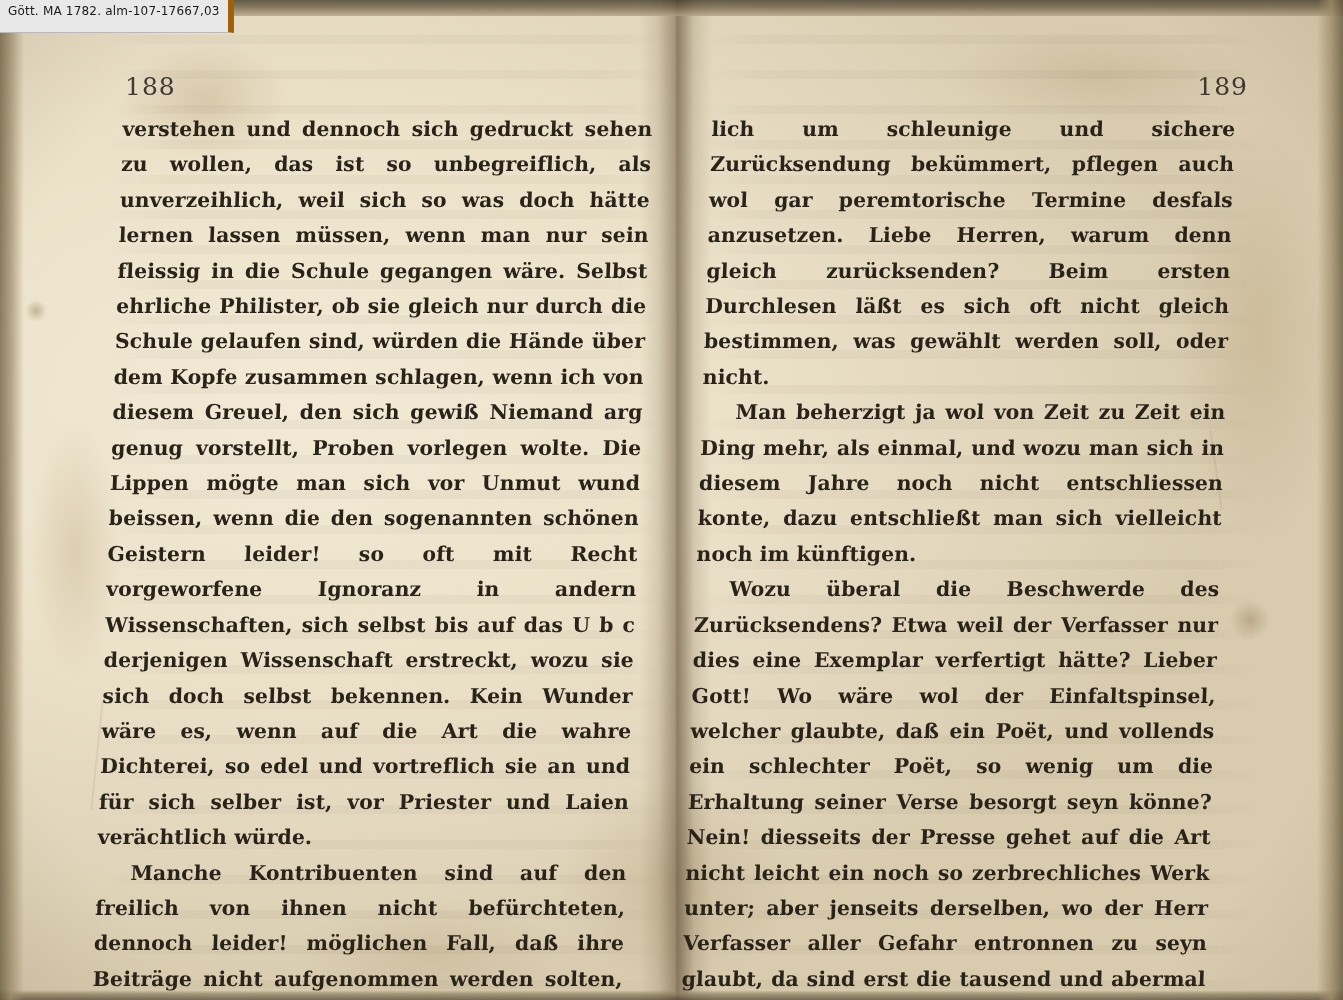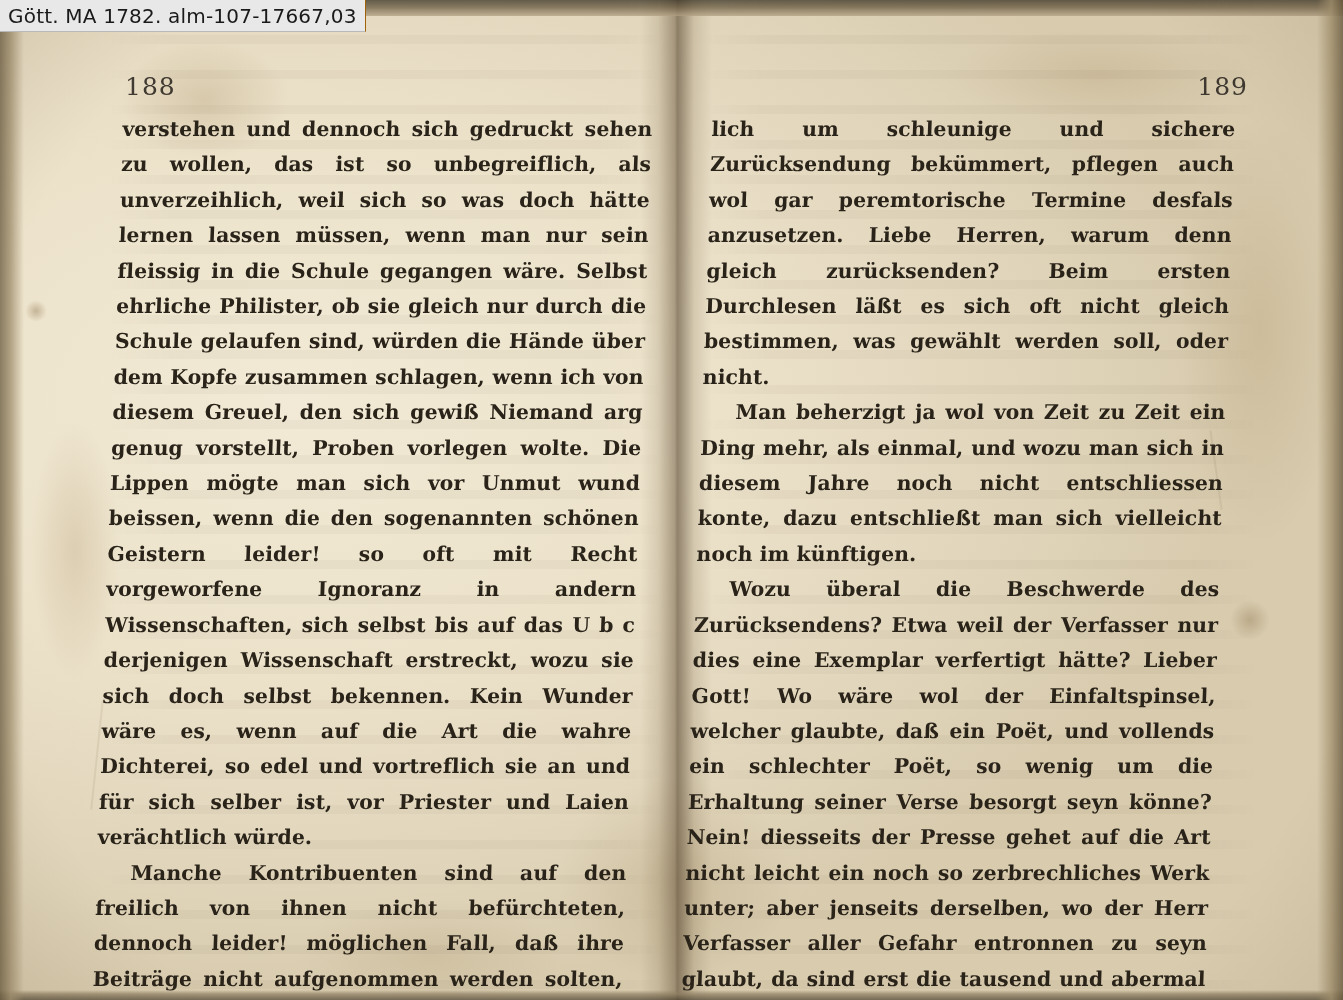--- a/index.html
+++ b/index.html
@@ -86,24 +86,24 @@
     pointer-events: none;
   }
   
   .scan-label {
     position: absolute;
     left: 0;
     top: 0;
     background: #e8e8e8;
     color: #1a1a1a;
     font-family: "DejaVu Sans", sans-serif;
-    font-size: 20px;
+    font-size: 12px;
     letter-spacing: .2px;
-    padding: 4px 8px 3px 8px;
-    border-right: 1px solid #a16207;
+    padding: 4px 8px 14px 8px;
+    border-right: 6px solid #a16207;
     border-bottom: 1px solid #b9b9b9;
     z-index: 40;
     white-space: nowrap;
   }
   
   .page {
     position: absolute;
     top: 0;
     width: 560px;
     height: 1000px;

